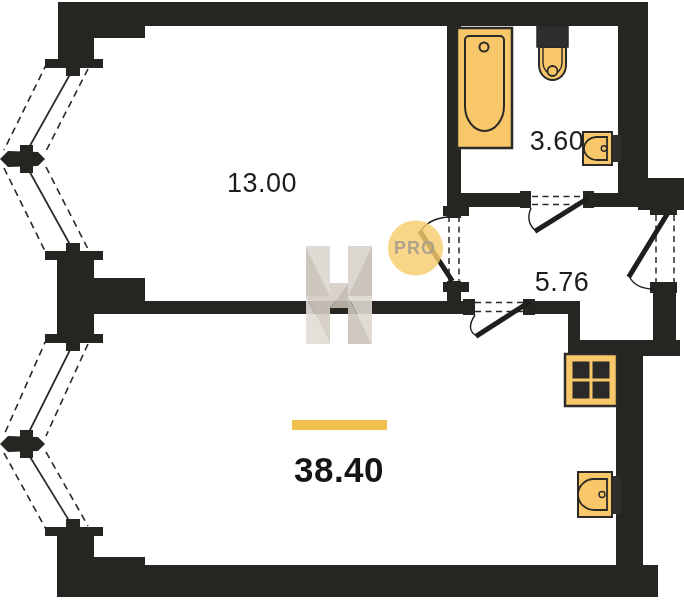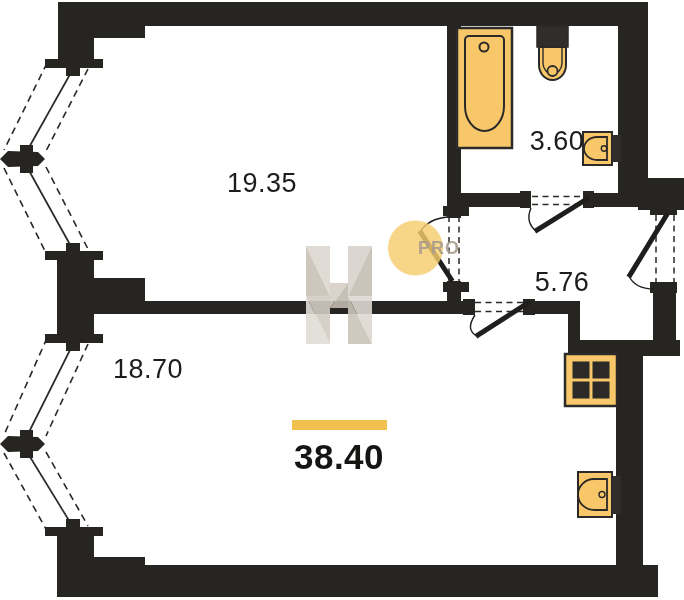--- a/index.html
+++ b/index.html
@@ -5,21 +5,21 @@
   html,body{margin:0;padding:0;background:#ffffff;}
   #stage{position:relative;width:684px;height:600px;background:#ffffff;overflow:hidden;
          font-family:"Liberation Sans", sans-serif;}
   #plan-svg{position:absolute;left:0;top:0;}
   .area-label{position:absolute;transform:translate(-50%,-50%);
               font-size:27px;font-weight:400;color:#1d1c1a;letter-spacing:0.5px;white-space:nowrap;margin-top:28px;}
   .total-label{position:absolute;transform:translate(-50%,-50%);
                font-size:35px;font-weight:700;color:#161513;letter-spacing:0.5px;white-space:nowrap;}
   .accent-bar{position:absolute;left:292px;top:420px;width:95px;height:10px;background:#f2c04f;}
   .pro-label{position:absolute;left:415px;top:248px;transform:translate(-50%,-50%);
-             font-size:18px;font-weight:700;color:#a89d8e;letter-spacing:1px;opacity:0.9;margin-left:24px;}
+             font-size:18px;font-weight:700;color:#a89d8e;letter-spacing:1px;opacity:0.9;}
 </style>
 </head>
 <body>
 
 <div id="stage">
 
 <svg id="plan-svg" width="684" height="600" viewBox="0 0 684 600">
 
   <g stroke="#2a2927" fill="none">
 
@@ -180,23 +180,22 @@
     <polygon points="348,246 372,246 348,296" fill="#d8d2ca"></polygon>
     <polygon points="372,246 372,296 348,296" fill="#c5beb4"></polygon>
     <polygon points="348,296 372,296 372,344" fill="#ddd8d1"></polygon>
     <polygon points="348,296 348,344 372,344" fill="#cbc4ba"></polygon>
     <polygon points="330,283 348,283 330,308" fill="#d5cfc6"></polygon>
     <polygon points="348,283 348,308 330,308" fill="#c1bab0"></polygon>
   </g>
   <circle cx="415.5" cy="248" r="27.5" fill="#f6cd6e" opacity="0.82"></circle>
 </svg>
 
-  <div class="area-label" style="left:262px;top:155px">19.35</div>
-  <div class="area-label" style="left:148px;top:341px">18.70</div>
+  <div class="area-label" style="left:262px;top:155px">13.00</div>
   <div class="area-label" style="left:557px;top:113px">3.60</div>
   <div class="area-label" style="left:562px;top:254px">5.76</div>
 
   <div class="accent-bar"></div>
-  <div class="total-label" style="left:339px;top:457px">38.40</div>
+  <div class="total-label" style="left:339px;top:470px">38.40</div>
 
   <div class="pro-label">PRO</div>
 
 </div>
 
 </body></html>

